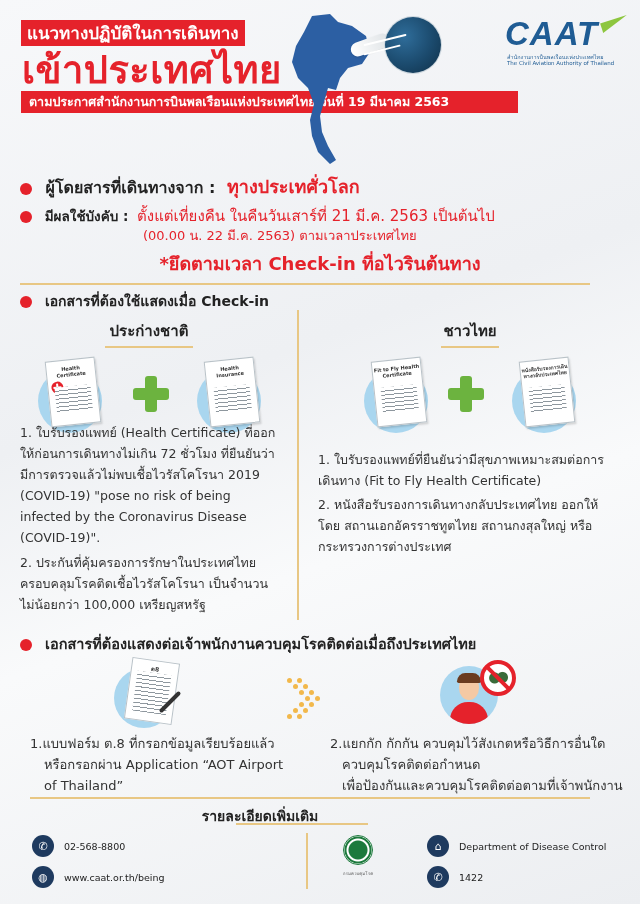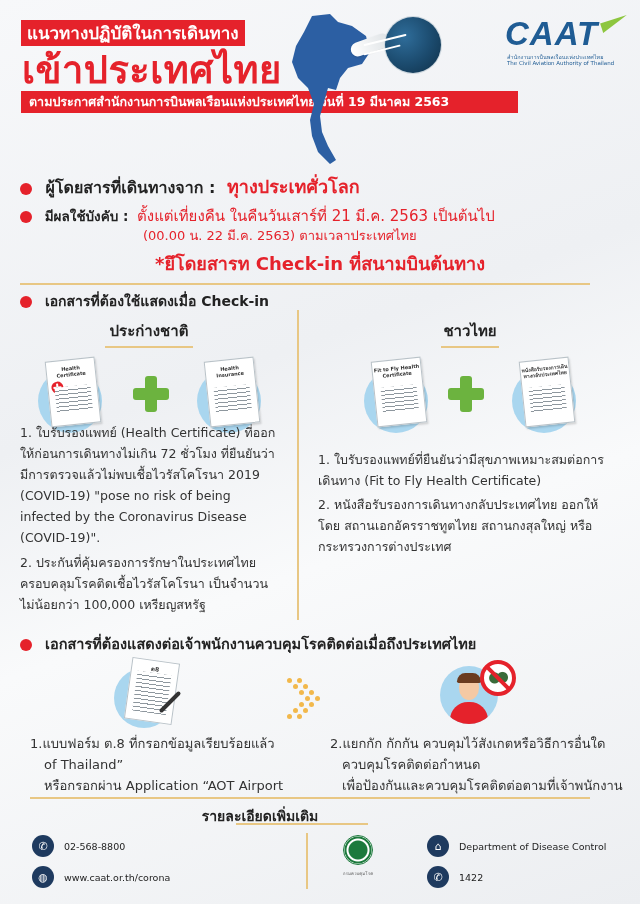--- a/index.html
+++ b/index.html
@@ -188,21 +188,21 @@
     <span class="dot"></span>
     <span>ผู้โดยสารที่เดินทางจาก :</span>
     <span class="val">ทุางประเทศั่วโลก</span>
   </div>
   <div class="row r-effective">
     <span class="dot"></span>
     <span>มีผลใช้บังคับ :</span>
     <span class="val">ตั้งแต่เที่ยงคืน ในคืนวันเสาร์ที่ 21 มี.ค. 2563 เป็นต้นไป</span>
   </div>
   <div class="row r-effective2">(00.00 น. 22 มี.ค. 2563) ตามเวลาประเทศไทย</div>
-  <div class="row r-note">*ยึโดยสารท Check-in ที่สนามบินต้นทาง</div>
+  <div class="row r-note">*ยึดตามเวลา Check-in ที่อไวรินต้นทาง</div>
   <div class="gold-line gl-1"></div>
 
   <div class="row r-docs">
     <span class="dot"></span>
     <span>เอกสารที่ต้องใช้แสดงเมื่อ Check-in</span>
   </div>
 
   <div class="col-title ct-foreign">ประก่างชาติ</div>
   <div class="col-title ct-thai">ชาวไทย</div>
   <div class="vdiv"></div>
@@ -280,41 +280,41 @@
     <div class="person-circle">
       <div class="person-body"></div>
       <div class="person-head"></div>
       <div class="person-hair"></div>
     </div>
     <div class="novirus"></div>
   </div>
 
   <div class="para p-step1">
     <span>1.แบบฟอร์ม ต.8 ที่กรอกข้อมูลเรียบร้อยแล้ว</span>
+    <span class="step-indent">หรือกรอกผ่าน Application “AOT Airport</span>
     <span class="step-indent">of Thailand”</span>
-    <span class="step-indent">หรือกรอกผ่าน Application “AOT Airport</span>
   </div>
   <div class="para p-step2">
     <span>2.แยกกัก กักกัน ควบคุมไว้สังเกตหรือวิธีการอื่นใด</span>
     <span class="step-indent2">ควบคุมโรคติดต่อกำหนด</span>
     <span class="step-indent2">เพื่อป้องกันและควบคุมโรคติดต่อตามที่เจ้าพนักงาน</span>
   </div>
 
   <div class="gold-line gl-2"></div>
   <div class="more-title">รายละเอียดเพิ่มเติม</div>
   <div class="gold-line gl-3"></div>
   <div class="vdiv2"></div>
 
   <div class="contact c-phone">
     <span class="cicon">✆</span>
     <span>02-568-8800</span>
   </div>
   <div class="contact c-web">
     <span class="cicon">◍</span>
-    <span>www.caat.or.th/corona</span>
+    <span>www.caat.or.th/being</span>
   </div>
 
   <div class="ddc-logo"></div>
   <div class="ddc-caption">กรมควบคุมโรค</div>
 
   <div class="contact c-dept">
     <span class="cicon">⌂</span>
     <span>Department of Disease Control</span>
   </div>
   <div class="contact c-hot">

